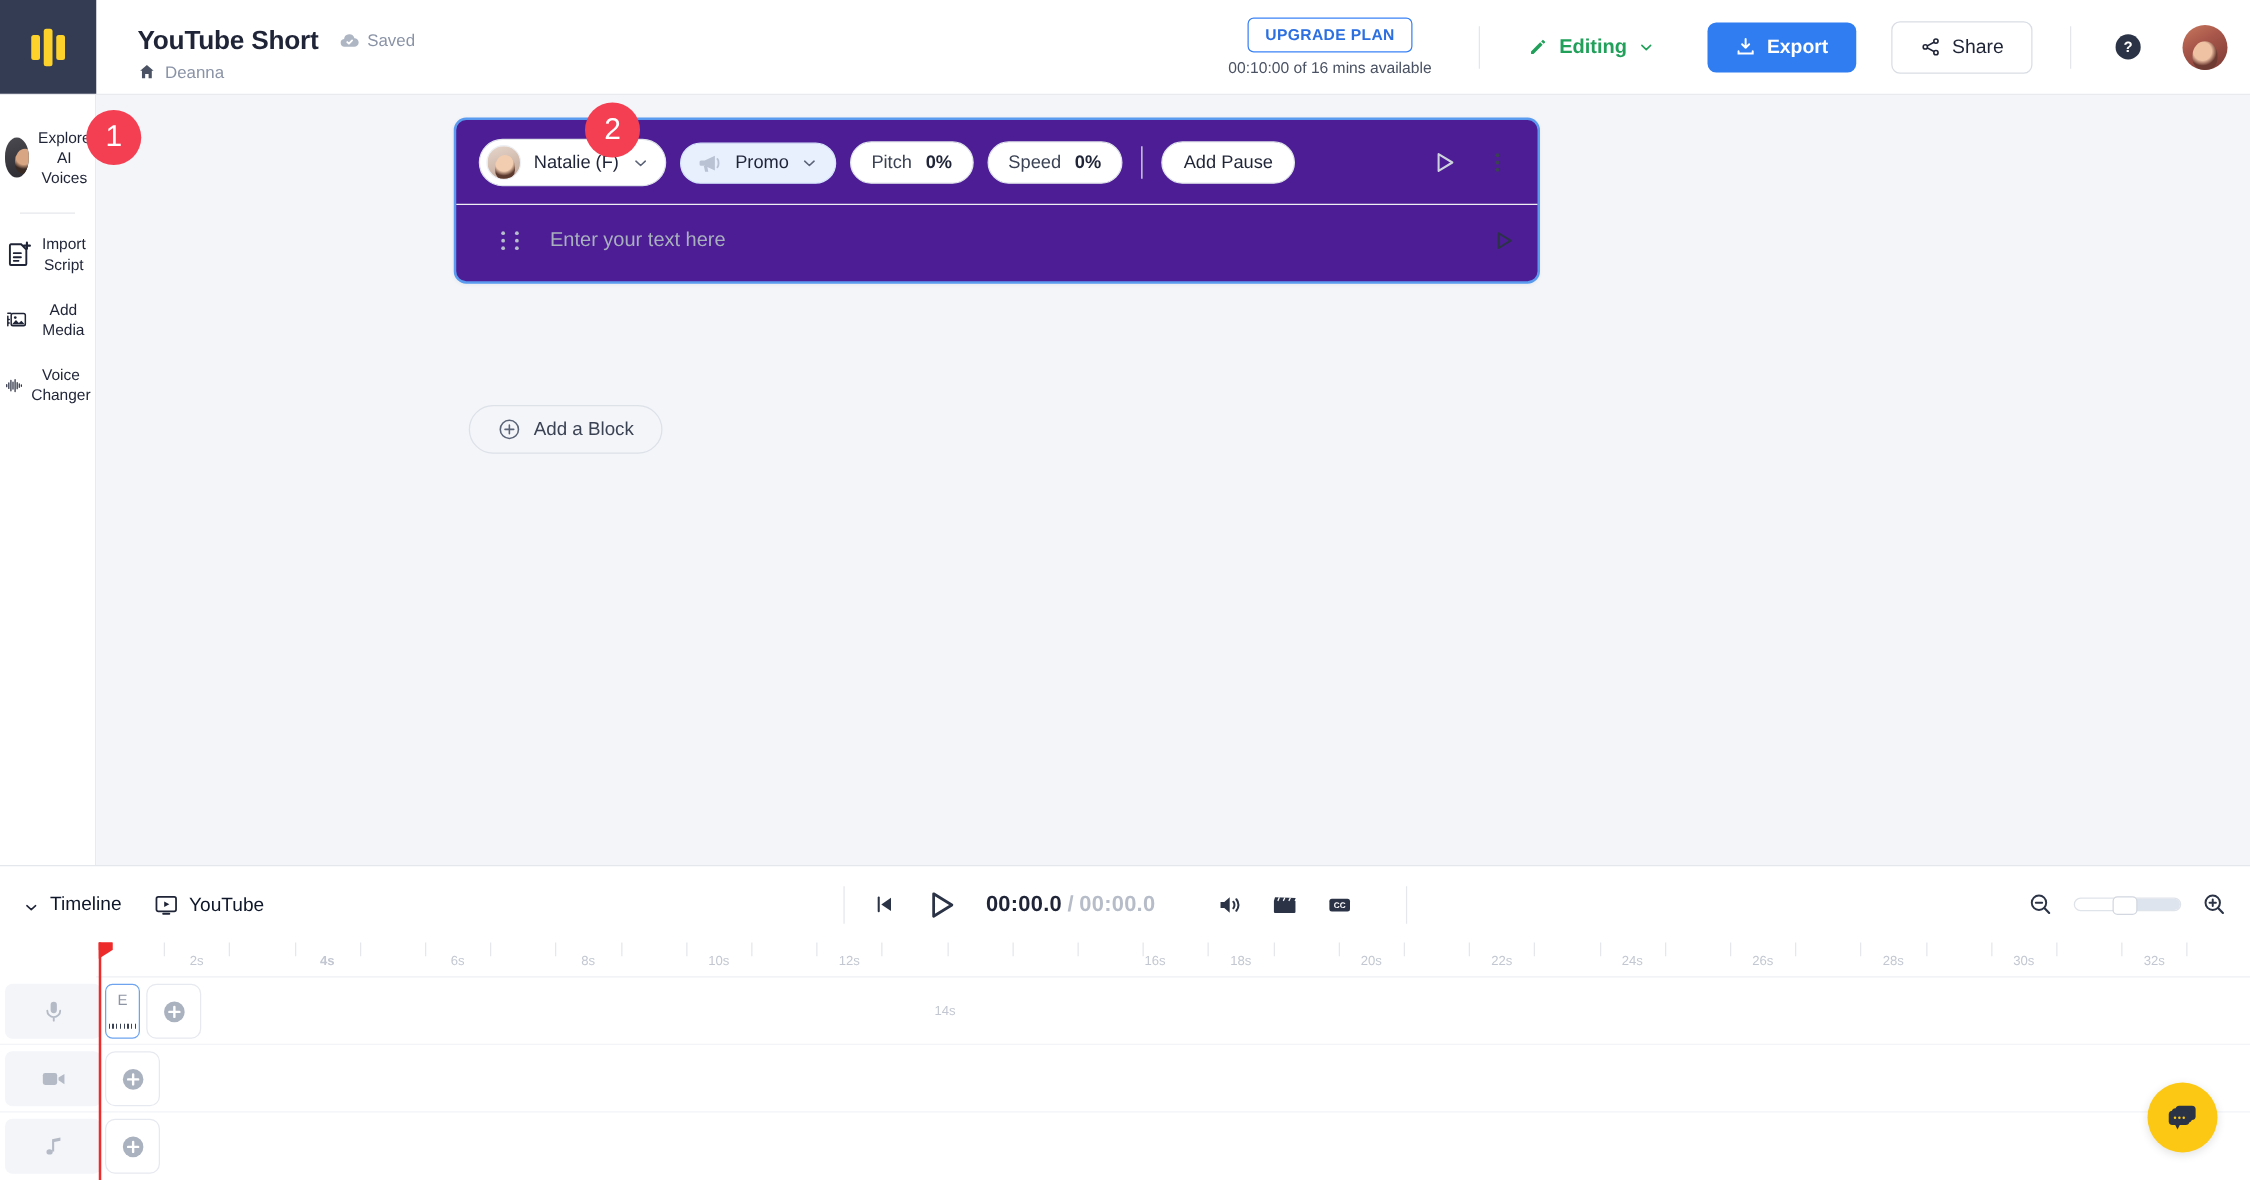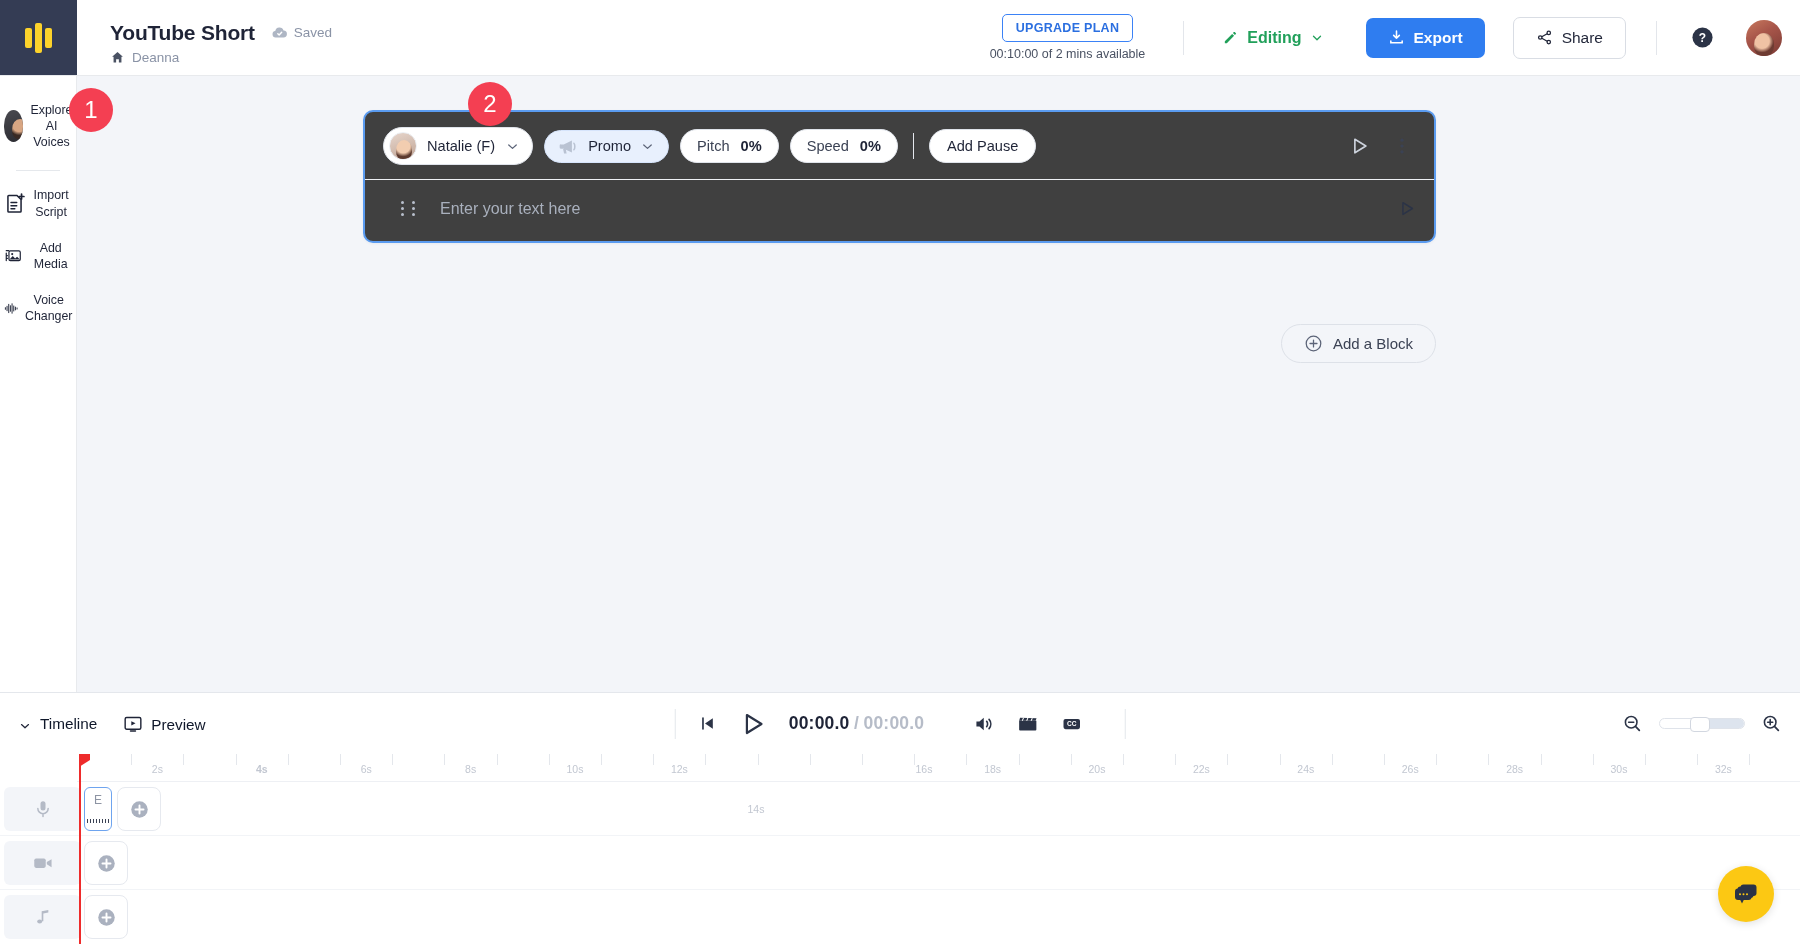--- a/index.html
+++ b/index.html
@@ -87,22 +87,22 @@
   .rail-avatar::after {
     content:""; position:absolute; left:8px; top:9px; width:16px; height:20px; border-radius:50% 50% 40% 40%;
     background: radial-gradient(circle at 45% 30%, #d8a683 0 40%, #3a2a24 62%);
   }
   .rail-divider { width: 44px; height: 1px; background: #e5e8ec; margin: 10px 0 6px; }
 
   
   .canvas { flex: 1 1 auto; background: #f3f5f9; position: relative; overflow: hidden; }
 
   .block {
-    position: absolute; left: 286px; top: 34px; width: 1073px;
-    background: #404040; border: 2px solid #5a9bf0; border-radius: 10px;
+    position: absolute; left: 286px; top: 18px; width: 869px;
+    background: #4c1d95; border: 2px solid #5a9bf0; border-radius: 10px;
     box-shadow: 0 1px 3px rgba(20,30,60,.05);
   }
   .block-toolbar {
     display: flex; align-items: center; gap: 11px; padding: 15px 18px 14px 18px; position: relative;
   }
   .voice-chip {
     display: flex; align-items: center; gap: 10px; border: 1px solid #dfe3ea; background: #fff;
     border-radius: 999px; padding: 4px 12px 4px 5px; cursor: pointer;
   }
   .voice-av {
@@ -136,21 +136,21 @@
 
   .block-text-row {
     display: flex; align-items: center; padding: 18px 18px 22px 18px; border-top: 1px solid #eef0f4;
     min-height: 62px;
   }
   .grip { width: 18px; display: grid; grid-template-columns: 1fr 1fr; gap: 3px; cursor: grab; margin-left: 18px; }
   .grip i { width: 3px; height: 3px; border-radius: 50%; background: #b8bfcc; display: block; }
   .text-placeholder { font-size: 16px; color: #a9b0bd; margin-left: 21px; }
   .row-play { margin-left: auto; cursor: pointer; }
 
-  .add-block-wrap { position: absolute; left: 286px; top: 248px; width: 1073px; display: flex; justify-content: flex-end; }
+  .add-block-wrap { position: absolute; left: 298px; top: 248px; width: 1073px; display: flex; justify-content: flex-start; }
   .add-block-btn {
     display: flex; align-items: center; gap: 10px; background: #f3f5f9; border: 1px solid #dde1e8;
     border-radius: 999px; padding: 9px 22px; font-size: 15px; color: #3b4254; cursor: pointer;
   }
 
   
   .badge {
     position: absolute; width: 44px; height: 44px; border-radius: 50%; background: #f43f52;
     color: #fff; display: flex; align-items: center; justify-content: center;
     font-size: 24px; font-weight: 400; z-index: 40; font-family: "Liberation Sans", sans-serif;
@@ -239,21 +239,21 @@
         <svg width="15" height="15" viewBox="0 0 24 24">
           <path d="M12 3.2L3.4 10.6h2.3V20h4.1v-5.2h4.4V20h4.1v-9.4h2.3z" fill="#4a5263"></path>
         </svg>
         <span>Deanna</span>
       </div>
     </div>
 
     <div class="top-right">
       <div class="plan-col">
         <button class="upgrade-btn">UPGRADE PLAN</button>
-        <span class="plan-meta">00:10:00 of 2 mins available</span>
+        <span class="plan-meta">00:10:00 of 16 mins available</span>
       </div>
       <div class="vdiv"></div>
       <button class="editing-btn">
         <svg width="17" height="17" viewBox="0 0 24 24">
           <path d="M4 17.2V20h2.8L17.1 9.7l-2.8-2.8zM19.6 7.2a.9.9 0 0 0 0-1.3l-1.5-1.5a.9.9 0 0 0-1.3 0l-1.4 1.4 2.8 2.8z" fill="#21a05a"></path>
         </svg>
         <span>Editing</span>
         <svg width="14" height="14" viewBox="0 0 24 24" class="chev">
           <path d="M6 9l6 6 6-6" stroke="#21a05a" stroke-width="2.2" fill="none" stroke-linecap="round" stroke-linejoin="round"></path>
         </svg>
@@ -428,21 +428,21 @@
           <path d="M6 9.5l6 5.5 6-5.5" stroke="#1f2437" stroke-width="2.1" fill="none" stroke-linecap="round" stroke-linejoin="round"></path>
         </svg>
         <span>Timeline</span>
       </div>
       <div class="tl-tab">
         <svg width="20" height="20" viewBox="0 0 24 24">
           <rect x="2.6" y="4.2" width="18.8" height="14" rx="1.8" stroke="#1f2437" stroke-width="1.7" fill="none"></rect>
           <path d="M10 8.6l5 2.6-5 2.6z" fill="#1f2437"></path>
           <path d="M9 20.4h6" stroke="#1f2437" stroke-width="1.7" stroke-linecap="round"></path>
         </svg>
-        <span>Preview</span>
+        <span>YouTube</span>
       </div>
     </div>
 
     <div class="tl-center">
       <div class="tl-sep"></div>
       <button class="icon-btn">
         <svg width="19" height="19" viewBox="0 0 24 24">
           <path d="M6.6 5v14" stroke="#2b3346" stroke-width="2.1" stroke-linecap="round"></path>
           <path d="M19 5.4L9.2 12 19 18.6z" fill="#2b3346"></path>
         </svg>

